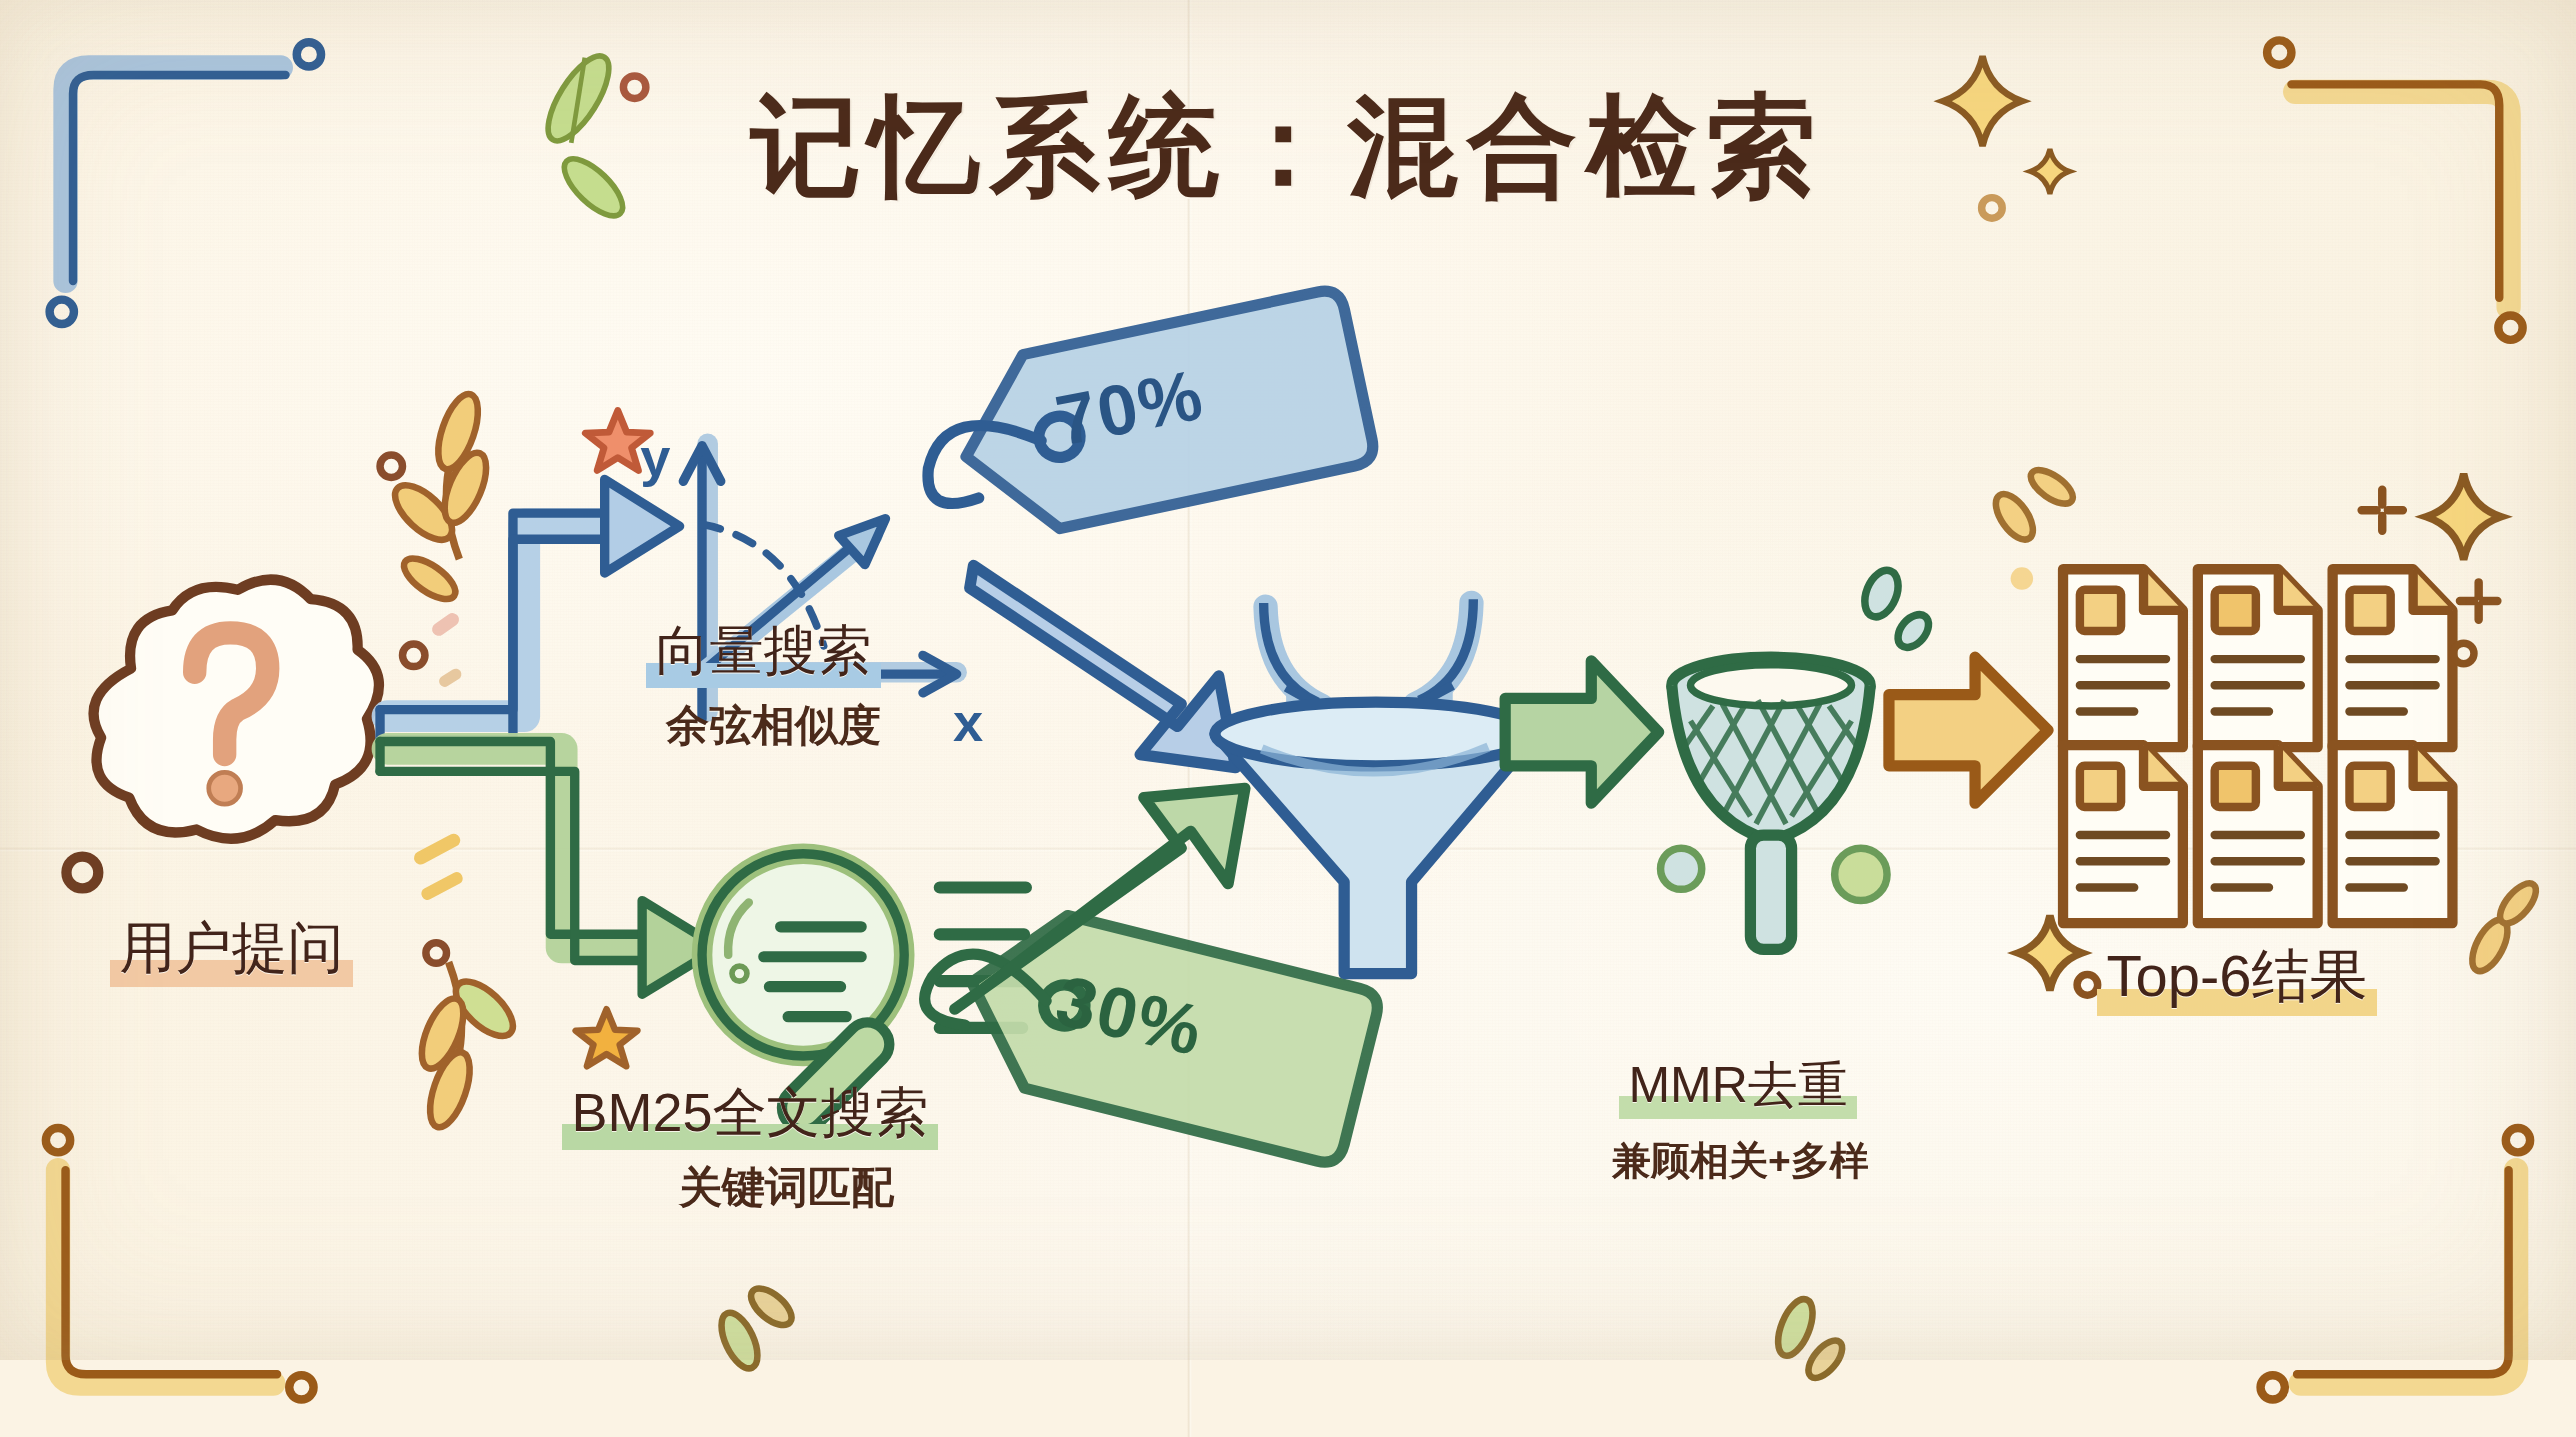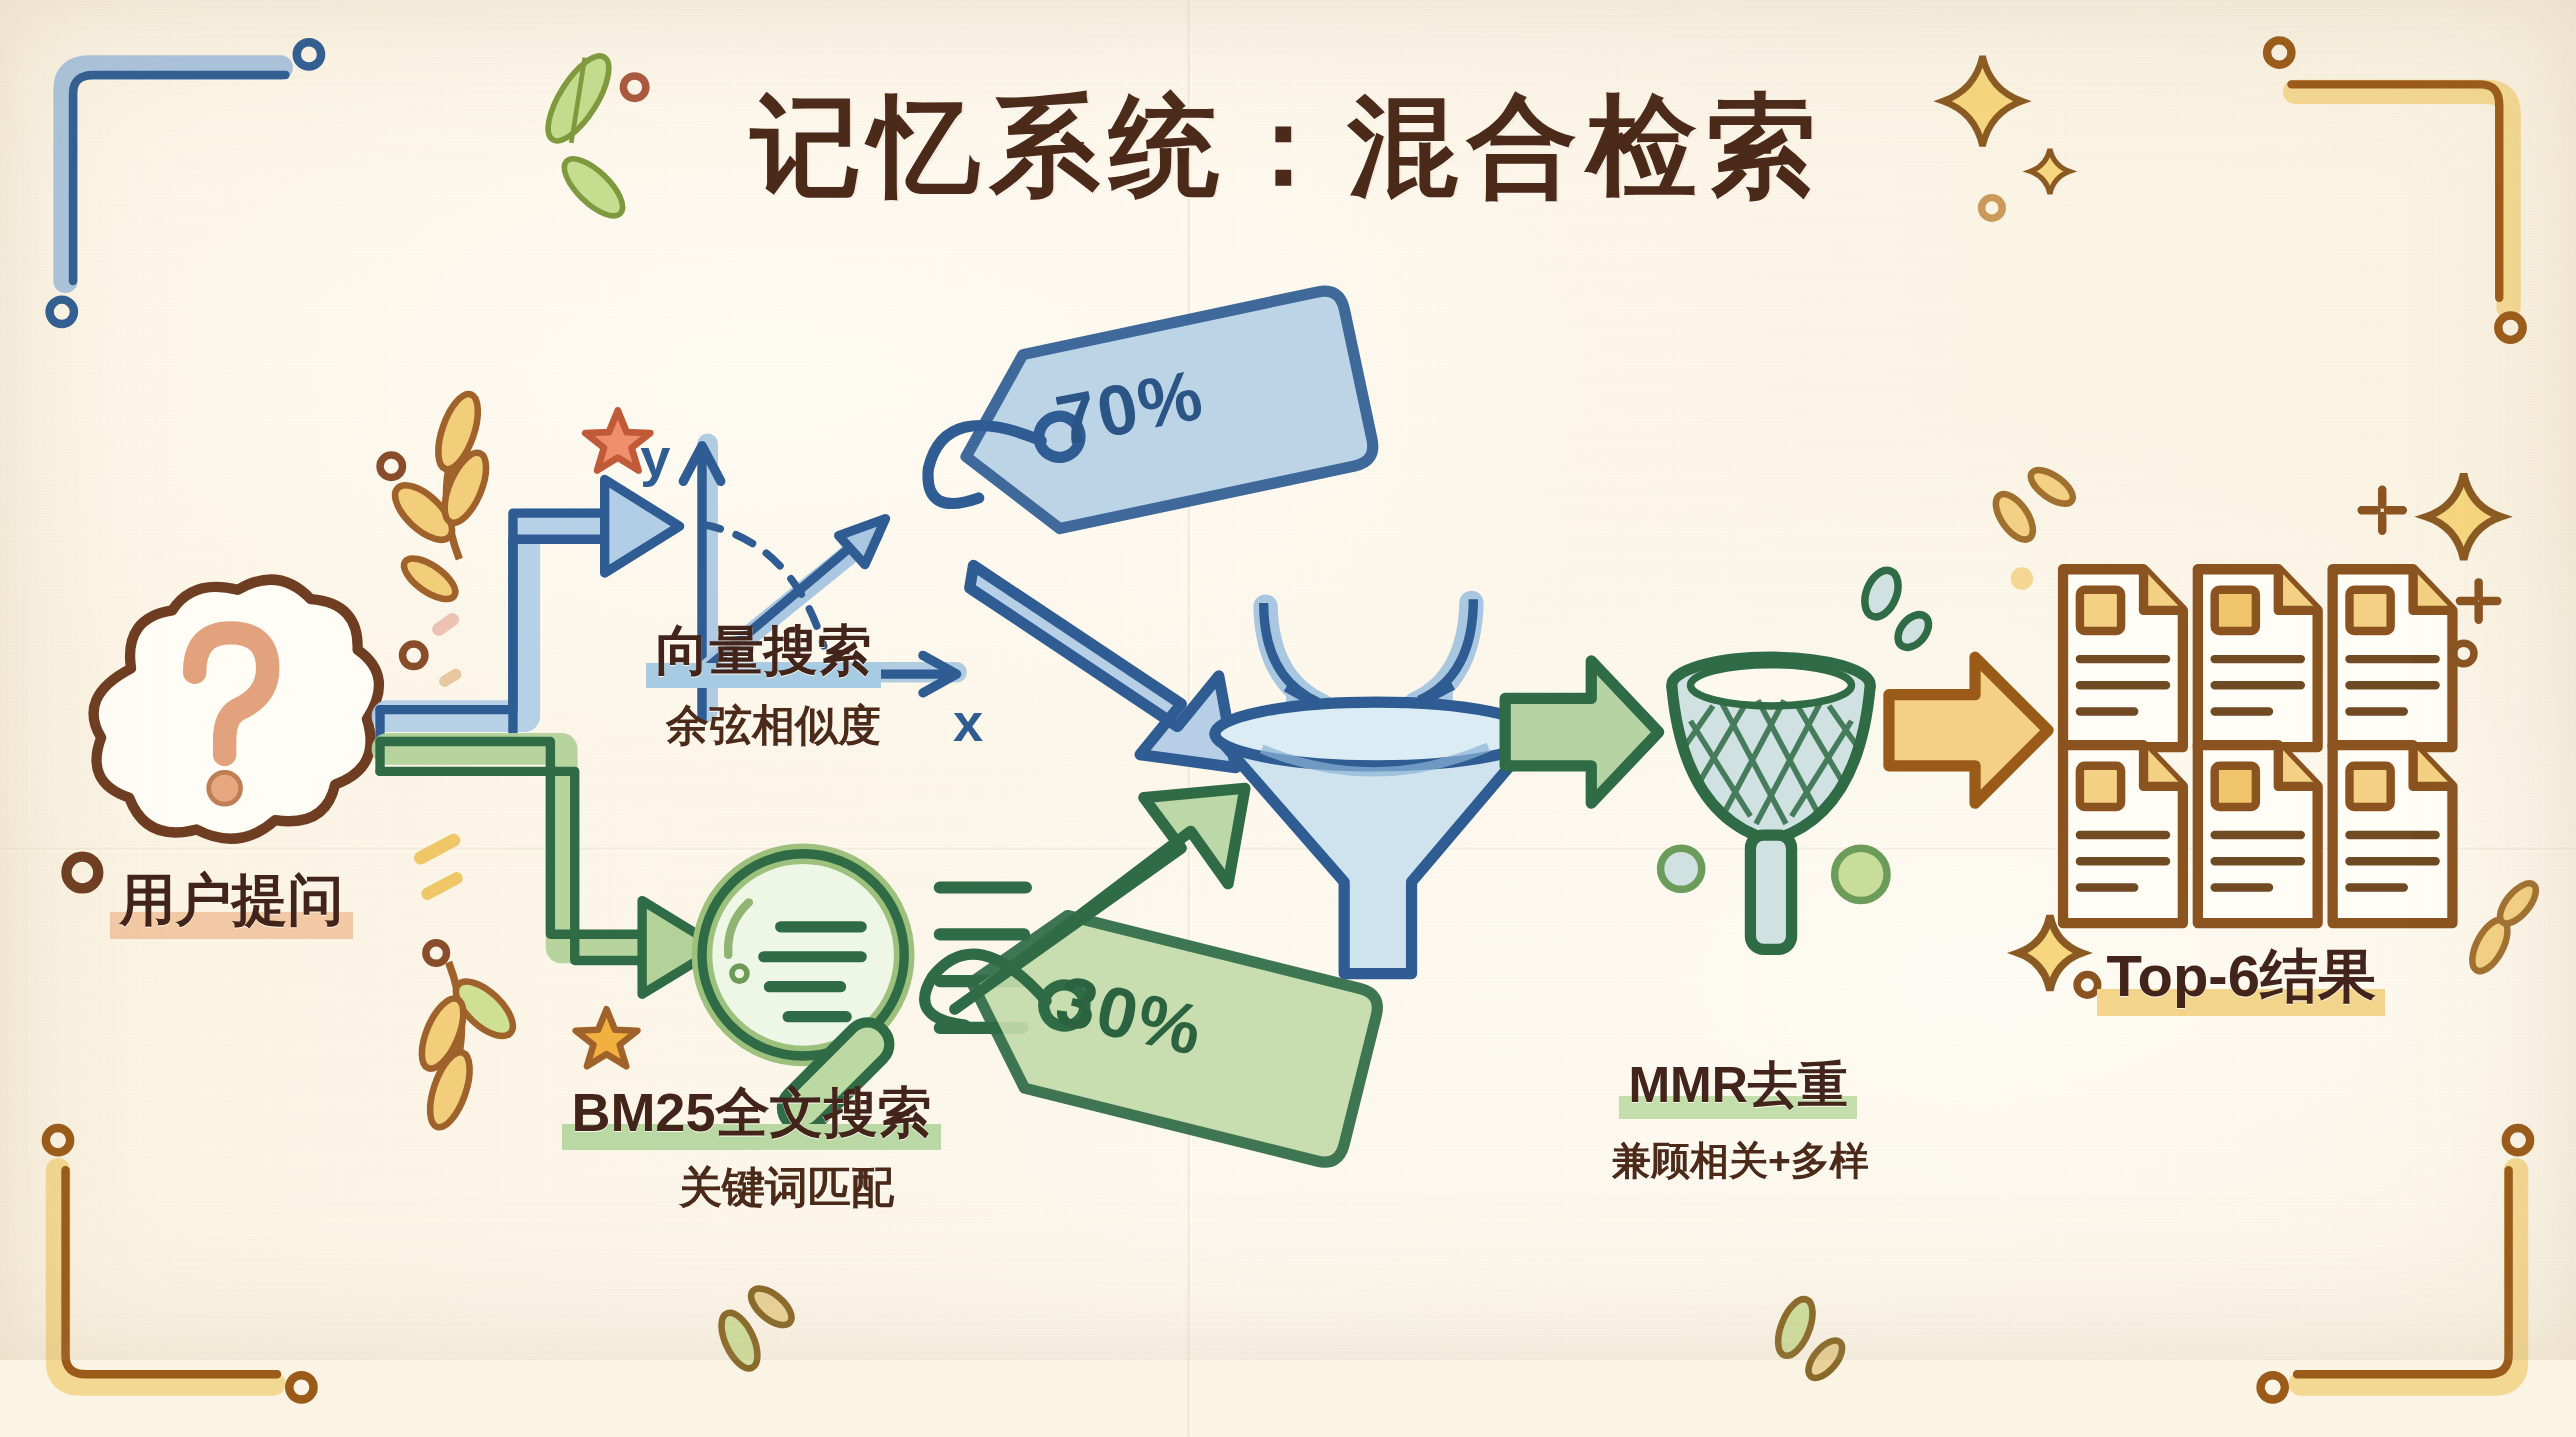--- a/index.html
+++ b/index.html
@@ -33,21 +33,21 @@
     box-shadow: inset 0 0 168px rgba(180,155,115,.18), inset 0 0 56px rgba(190,165,125,.10); }
 
   
   .title {
     position:absolute; left:0; right:0; top:73px; text-align:center;
     font-size:110px; font-weight:700; letter-spacing:9.4px;
     color:#4b2a1a;
     text-shadow:0 1.9px 0 rgba(255,250,240,.8), 0.9px 0.9px 1.9px rgba(90,55,30,.18);
   }
   .node-label {
-    position:absolute; font-weight:700; color:#42241a; white-space:nowrap;
+    position:absolute; font-weight:400; color:#42241a; white-space:nowrap;
     text-shadow:0 0.9px 0 rgba(255,252,245,.85);
   }
   .node-label .hl {
     position:relative; display:inline-block; padding:1.9px 9.4px 0 9.4px;
   }
   .node-label .hl::before{
     content:""; position:absolute; left:-3.7px; right:-3.7px; bottom:3.7px; height:34%;
     border-radius:13px; z-index:-1; transform:rotate(-.4deg);
   }
   .sub {
@@ -140,21 +140,21 @@
     </g>
 
     <circle cx="442" cy="700" r="12" fill="none" stroke="#8a4d2c" stroke-width="8"></circle>
     <rect x="460" y="660" width="32" height="14" rx="7" fill="#eec2b2" transform="rotate(-35 476 667)"></rect>
     <rect x="468" y="718" width="26" height="12" rx="6" fill="#e7c89f" transform="rotate(-32 481 724)"></rect>
     <rect x="440" y="900" width="54" height="14" rx="7" fill="#f0c767" transform="rotate(-28 467 907)"></rect>
     <rect x="448" y="940" width="48" height="13" rx="6" fill="#f0c767" transform="rotate(-28 472 946)"></rect>
     <circle cx="466" cy="1018" r="11" fill="none" stroke="#8a4d2c" stroke-width="8"></circle>
   </svg>
   <div class="node-label" style="left:110px; top:861px; font-size:56px;">
-    <span class="hl" style="--c: #f2c9a4; background: linear-gradient(to top, rgb(242, 201, 164) 0%, rgb(242, 201, 164) 34%, transparent 34%);">用户提问</span>
+    <span class="hl" style="--c: #f2c9a4; background: linear-gradient(to top, rgb(242, 201, 164) 0%, rgb(242, 201, 164) 34%, transparent 34%); margin-top: 48px;">用户提问</span>
   </div>
 
   <svg width="2576" height="1438" viewBox="0 0 2752 1536">
 
     <g>
       <path d="M414 765 L560 765 L560 560 L660 560" fill="none" stroke="#b2cde6" stroke-width="34" stroke-linejoin="round" stroke-linecap="round" opacity=".95"></path>
       <path d="M406 758 L548 758 L548 548 L650 548" fill="none" stroke="#2f5d93" stroke-width="10" stroke-linejoin="round" stroke-linecap="round"></path>
       <path d="M406 790 L548 790 L548 576 L650 576" fill="none" stroke="#2f5d93" stroke-width="10" stroke-linejoin="round" stroke-linecap="round"></path>
       <path d="M646 512 L726 562 L646 612 Z" fill="#b2cde6" stroke="#2f5d93" stroke-width="10" stroke-linejoin="round"></path>
       <path d="M406 758 L406 790" stroke="#2f5d93" stroke-width="10" stroke-linecap="round"></path>

